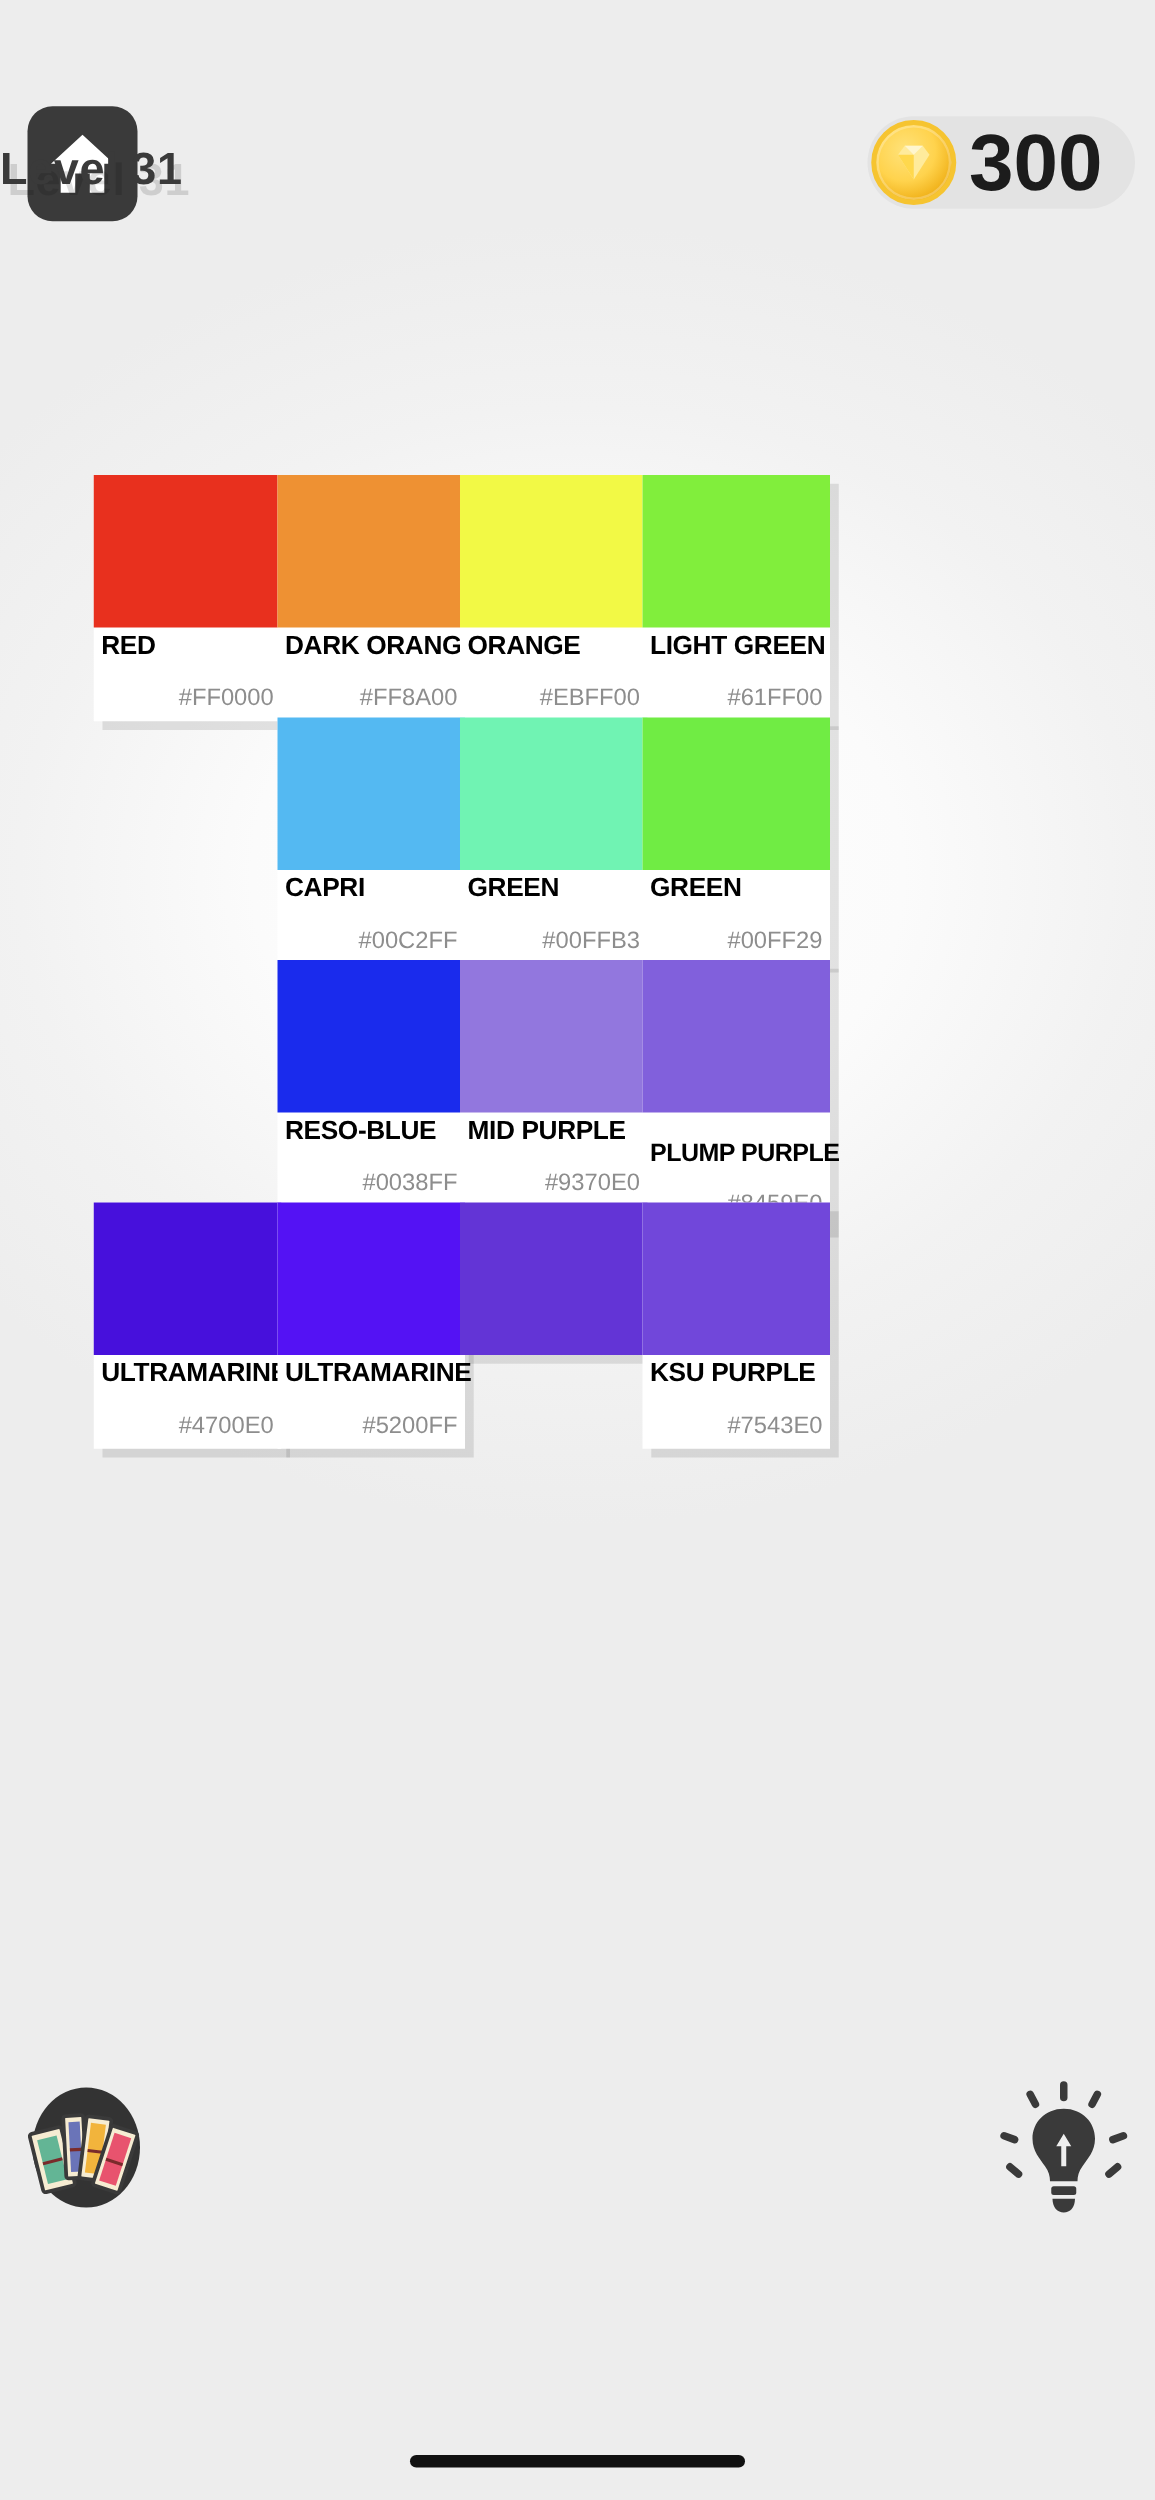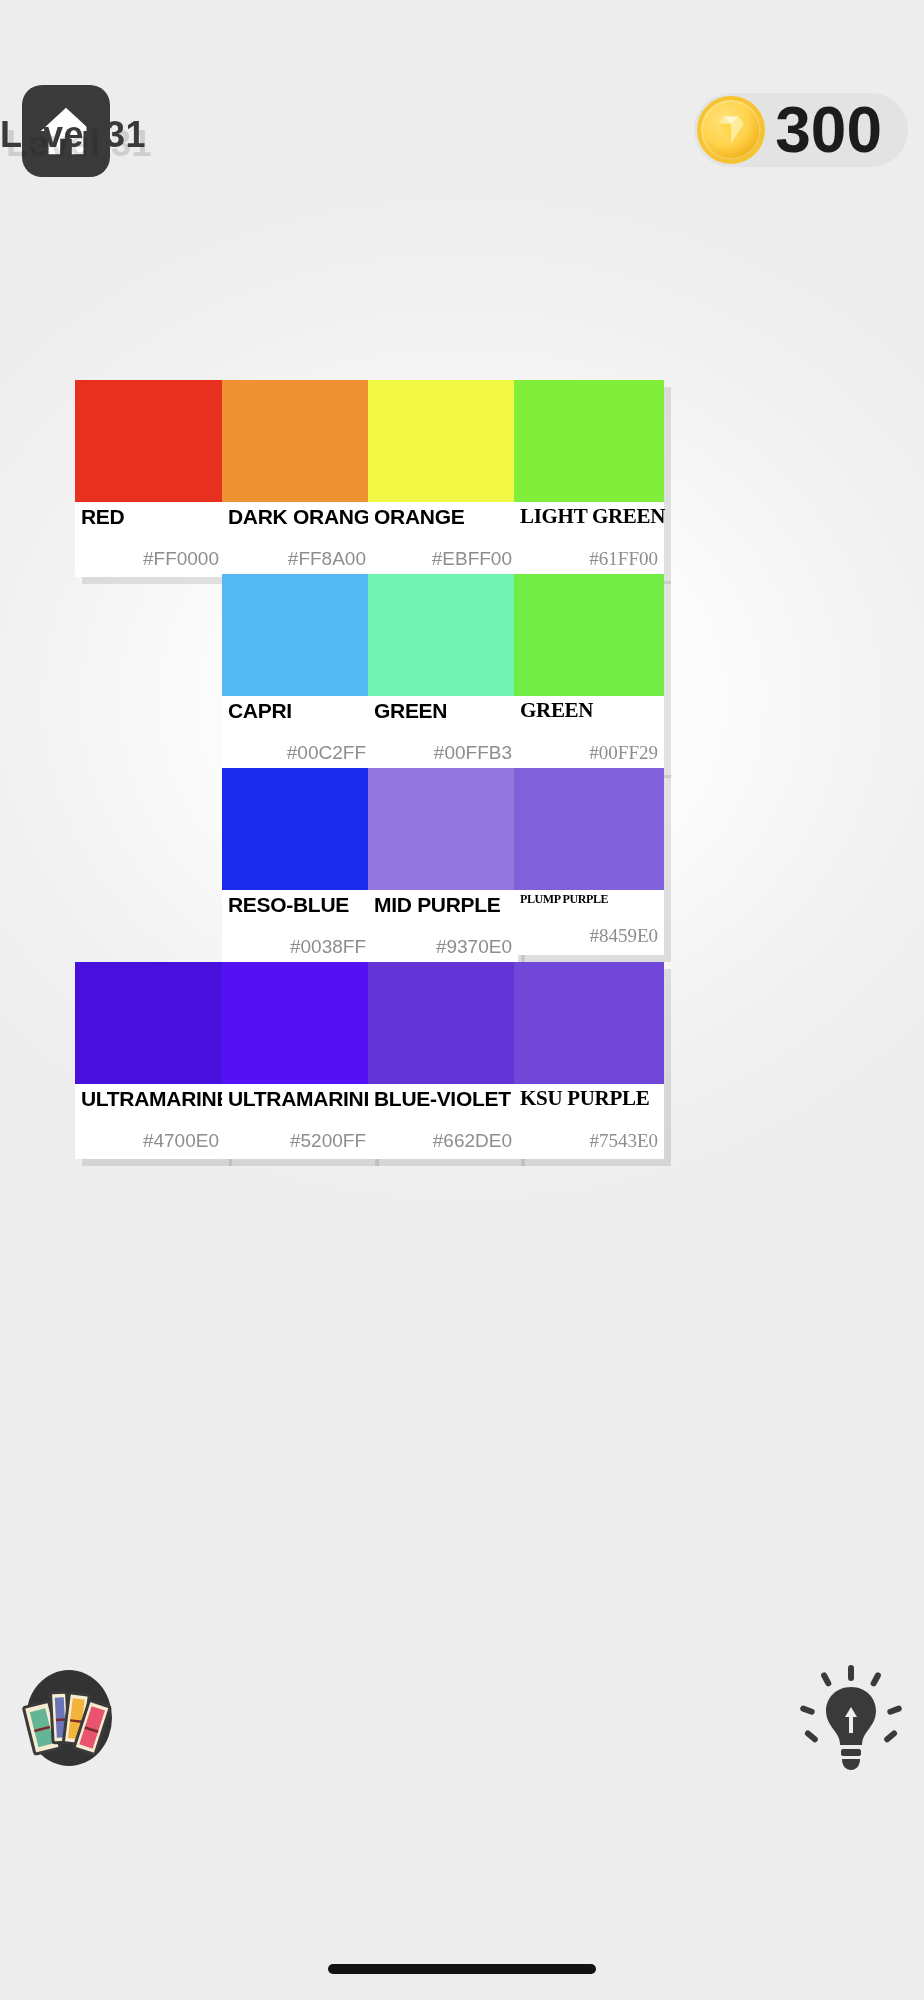--- a/index.html
+++ b/index.html
@@ -80,32 +80,32 @@
   .card .swatch {
     width: 100%; height: 122px;
     display: block;
   }
   .card .meta { padding: 3px 6px 8px 6px; }
   .card .cname {
     font-size: 21px; font-weight: bold; color: #000000;
     white-space: nowrap; line-height: 1.12;
     letter-spacing: -0.3px;
   }
-  .card .cname.small { font-size: 12px; letter-spacing: -0.4px; }
+  .card .cname.small { font-size: 20px; letter-spacing: -0.4px; margin-top: 19px; }
   .card .chex {
     font-size: 19px; color: #8d8d8d; line-height: 1.15;
     margin-top: 19px;
     text-align: right;
   }
 
   
   .c0 { left: 9px; }
   .c1 { left: 156px; }
   .c2 { left: 302px; }
-  .c3 { left: 448px; font-family: Liberation Serif, serif; }
+  .c3 { left: 448px; }
 
   
   .palette-btn {
     position: absolute; left: 14px; top: 1663px;
     width: 110px; height: 110px;
   }
   .palette-btn svg { width: 110px; height: 110px; display: block; }
 
   .hint-btn {
     position: absolute; right: 18px; top: 1663px;
@@ -236,24 +236,20 @@
         </div>
         <div class="card c1">
           <div class="swatch" style="background: rgb(84, 18, 244);"></div>
           <div class="meta">
             <div class="cname">ULTRAMARINE</div>
             <div class="chex">#5200FF</div>
           </div>
         </div>
         <div class="card c2">
           <div class="swatch" style="background: rgb(99, 52, 214);"></div>
-          <div class="meta">
-            <div class="cname">BLUE-VIOLET</div>
-            <div class="chex">#662DE0</div>
-          </div>
         </div>
         <div class="card c3">
           <div class="swatch" style="background: rgb(113, 71, 218);"></div>
           <div class="meta">
             <div class="cname">KSU PURPLE</div>
             <div class="chex">#7543E0</div>
           </div>
         </div>
       </div>
     </div>

